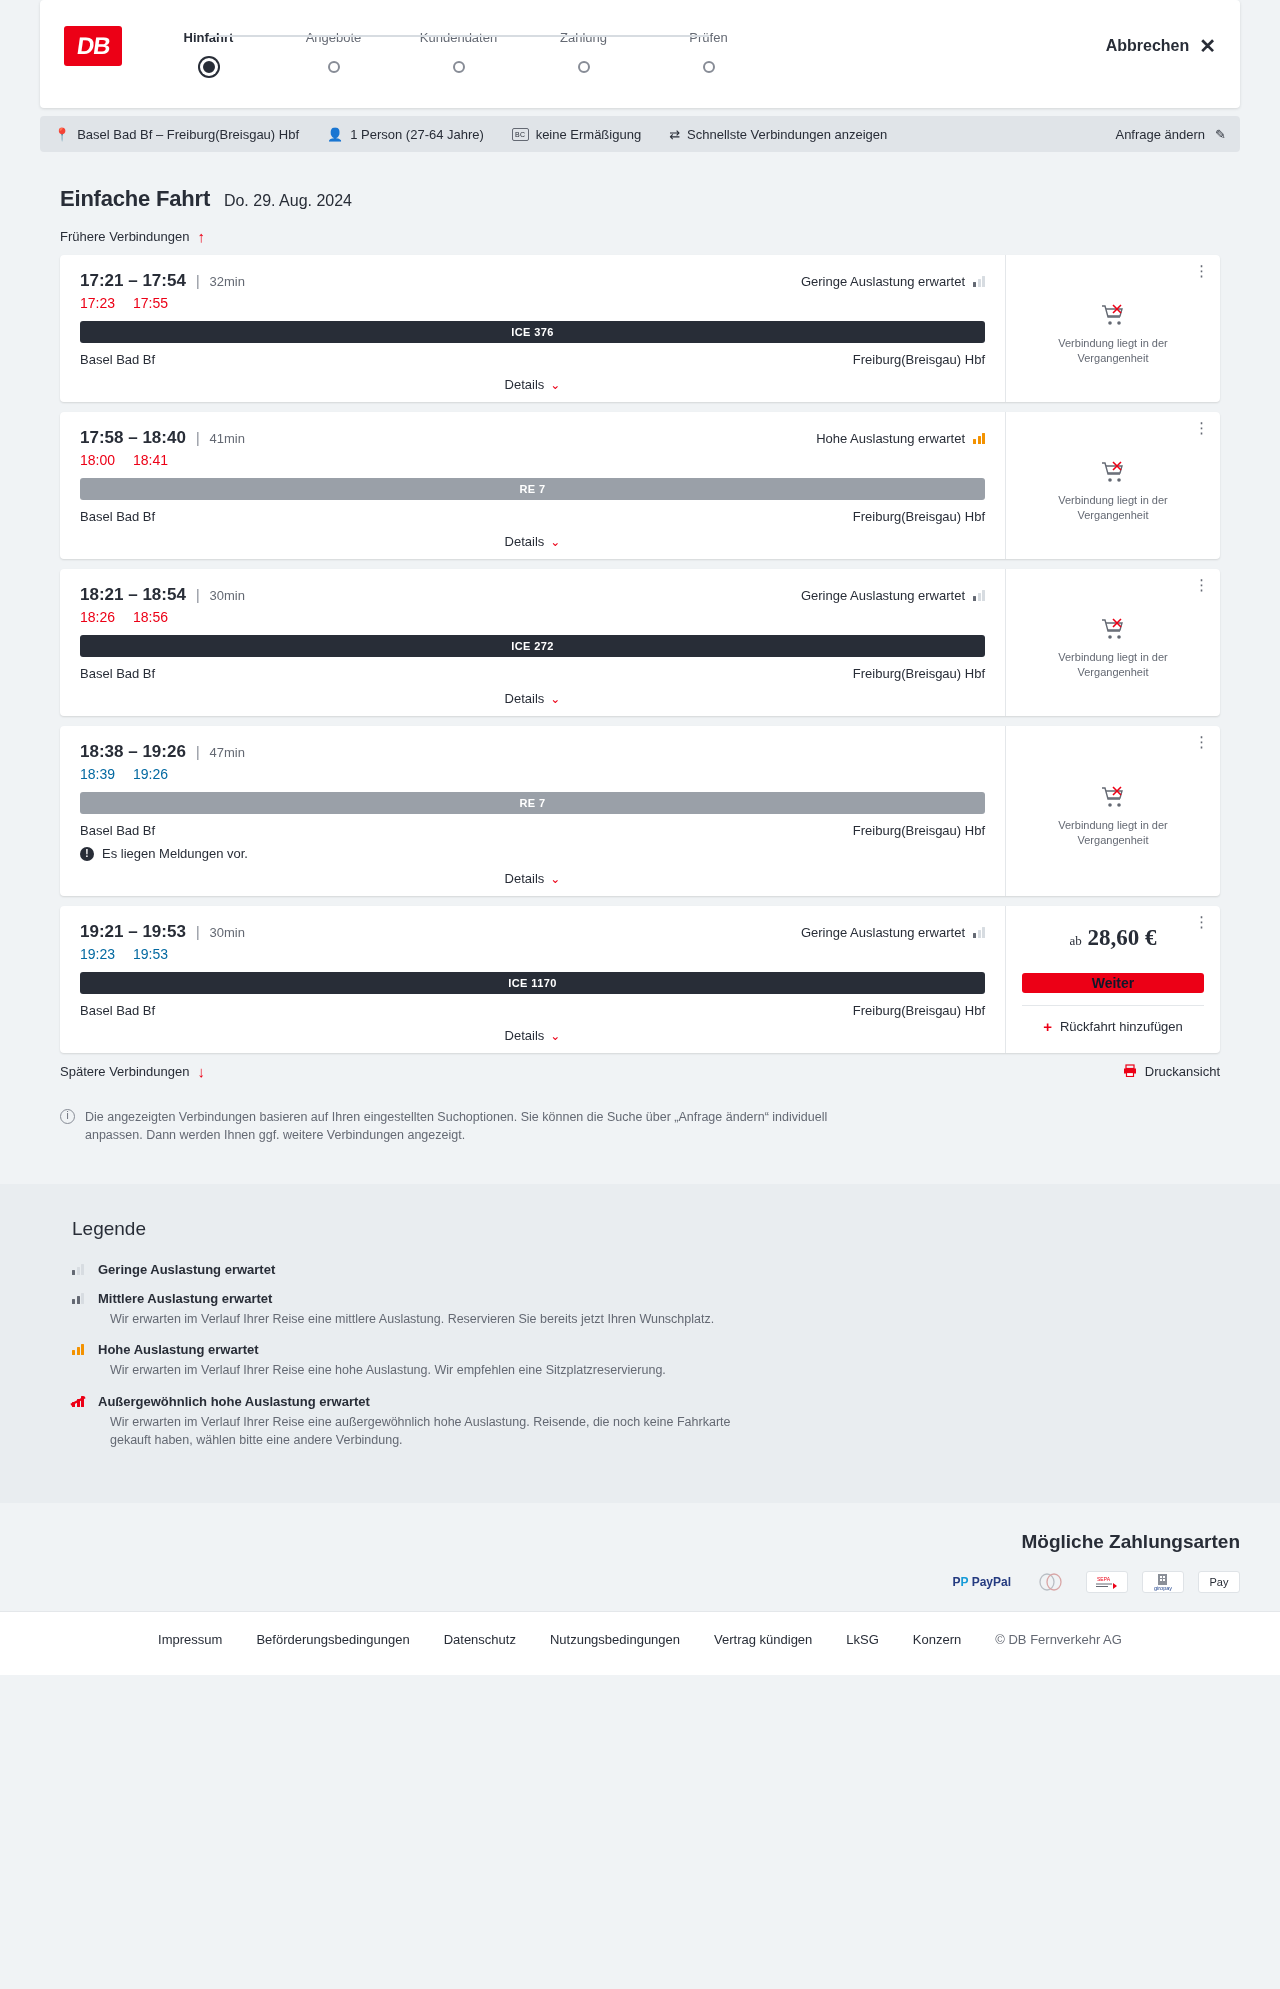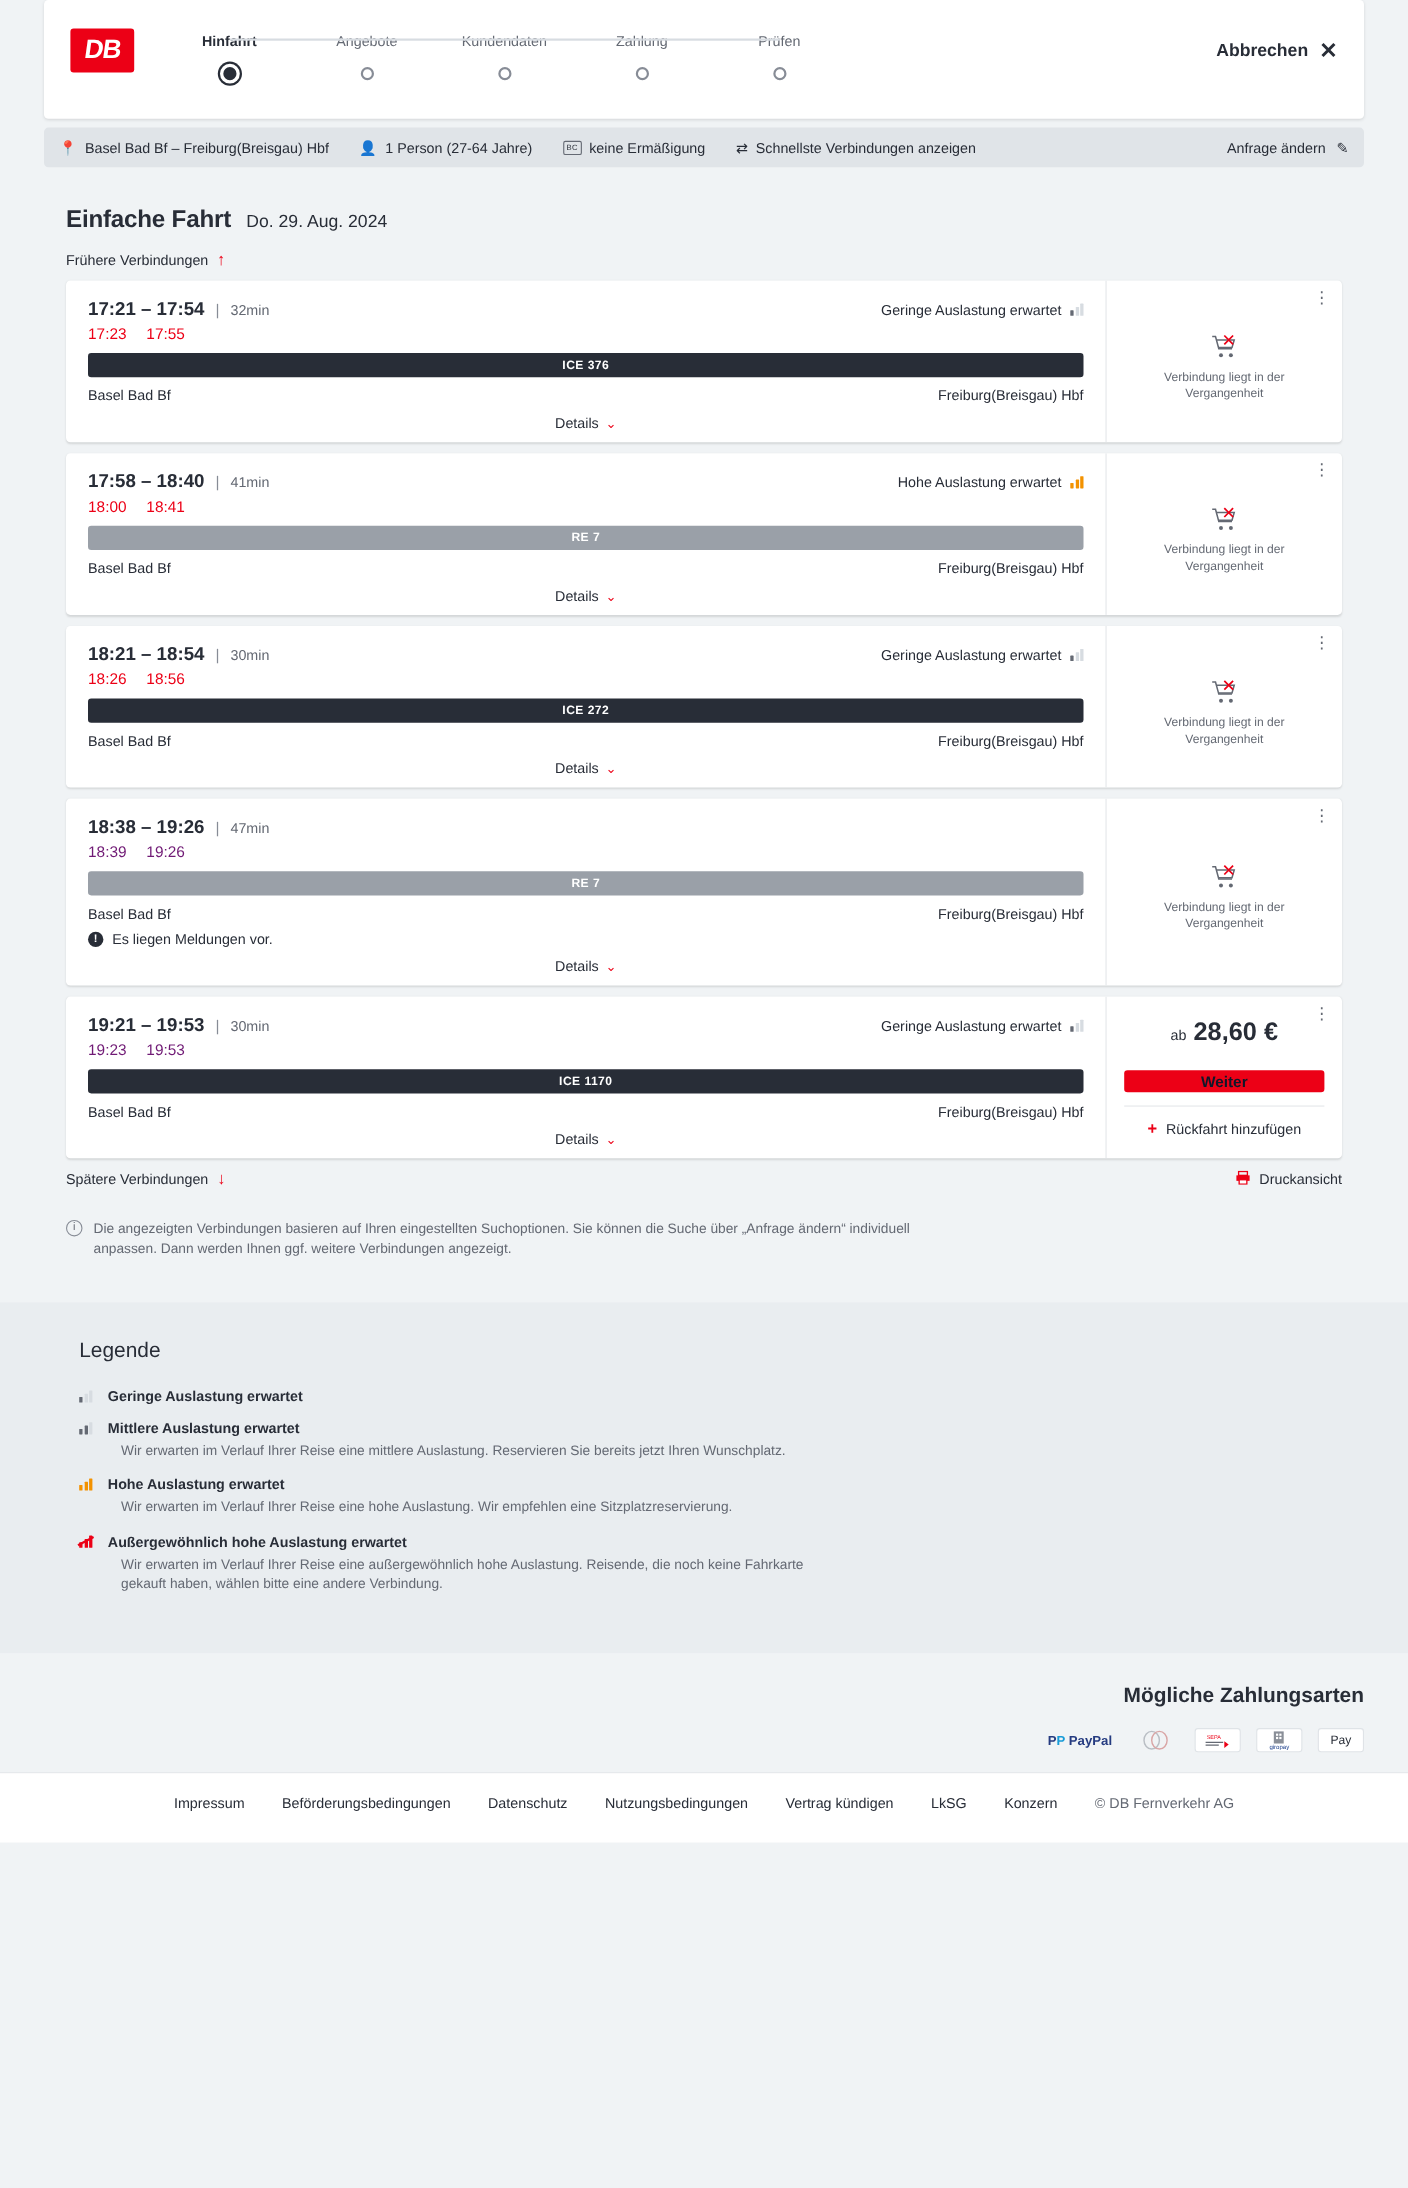--- a/index.html
+++ b/index.html
@@ -193,21 +193,21 @@
     color: #282d37;
     display: flex;
     align-items: center;
     gap: 8px;
   }
   .row-real {
     display: flex;
     gap: 18px;
     margin-top: 4px;
     font-size: 14px;
-    color: #701a75;
+    color: #0369a1;
   }
   .row-real.delayed { color: #ec0016; }
   .train-bar {
     margin-top: 10px;
     height: 22px;
     border-radius: 3px;
     color: #fff;
     font-size: 11px;
     font-weight: bold;
     display: flex;
@@ -280,20 +280,21 @@
   .past-note {
     font-size: 11px;
     color: #646973;
     line-height: 1.35;
     max-width: 140px;
   }
   .price-line {
     font-size: 23px;
     font-weight: bold;
     margin-bottom: 22px;
+    font-family: Liberation Serif, serif;
   }
   .price-line .ab { font-size: 13px; font-weight: normal; }
   .btn-weiter {
     background: #ec0016;
     color: #0f172a;
     border: none;
     border-radius: 3px;
     width: 100%;
     height: 20px;
     font-size: 14px;

